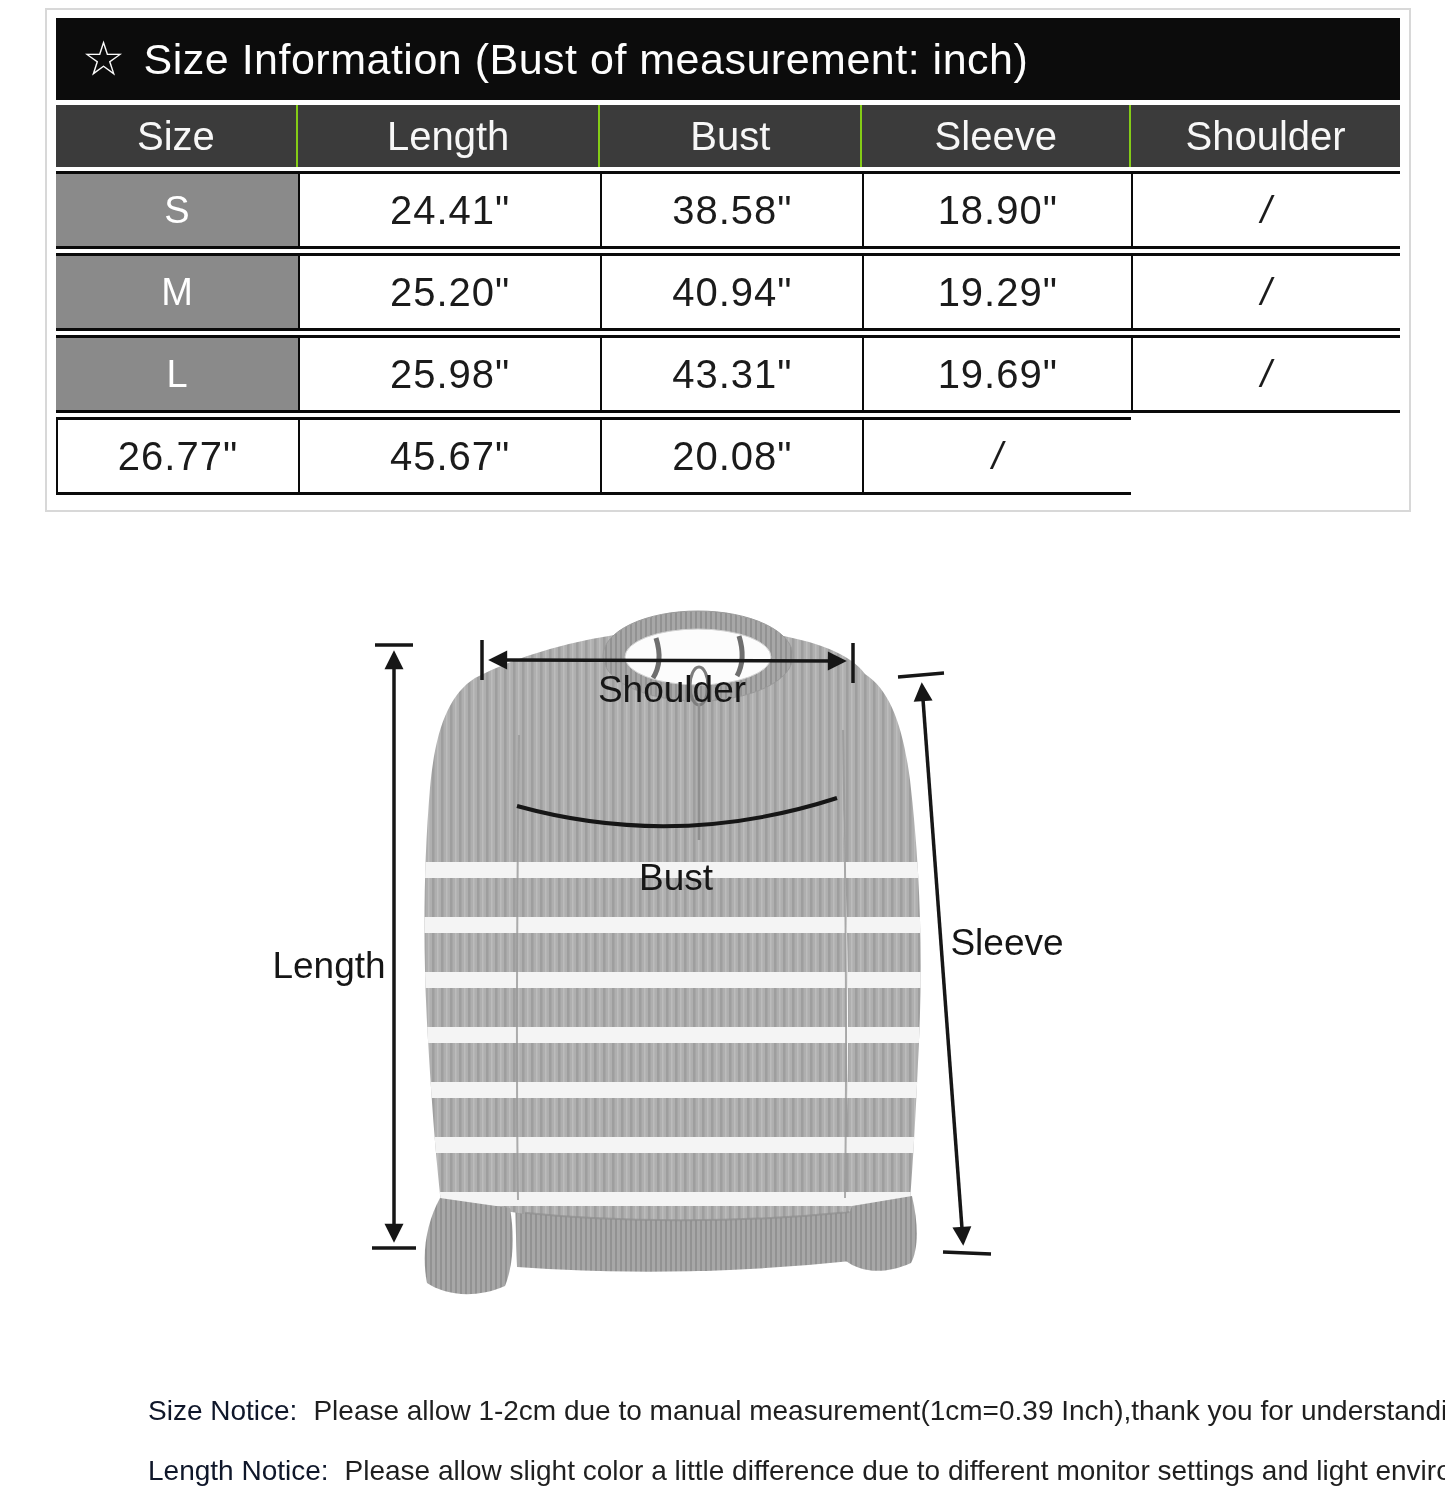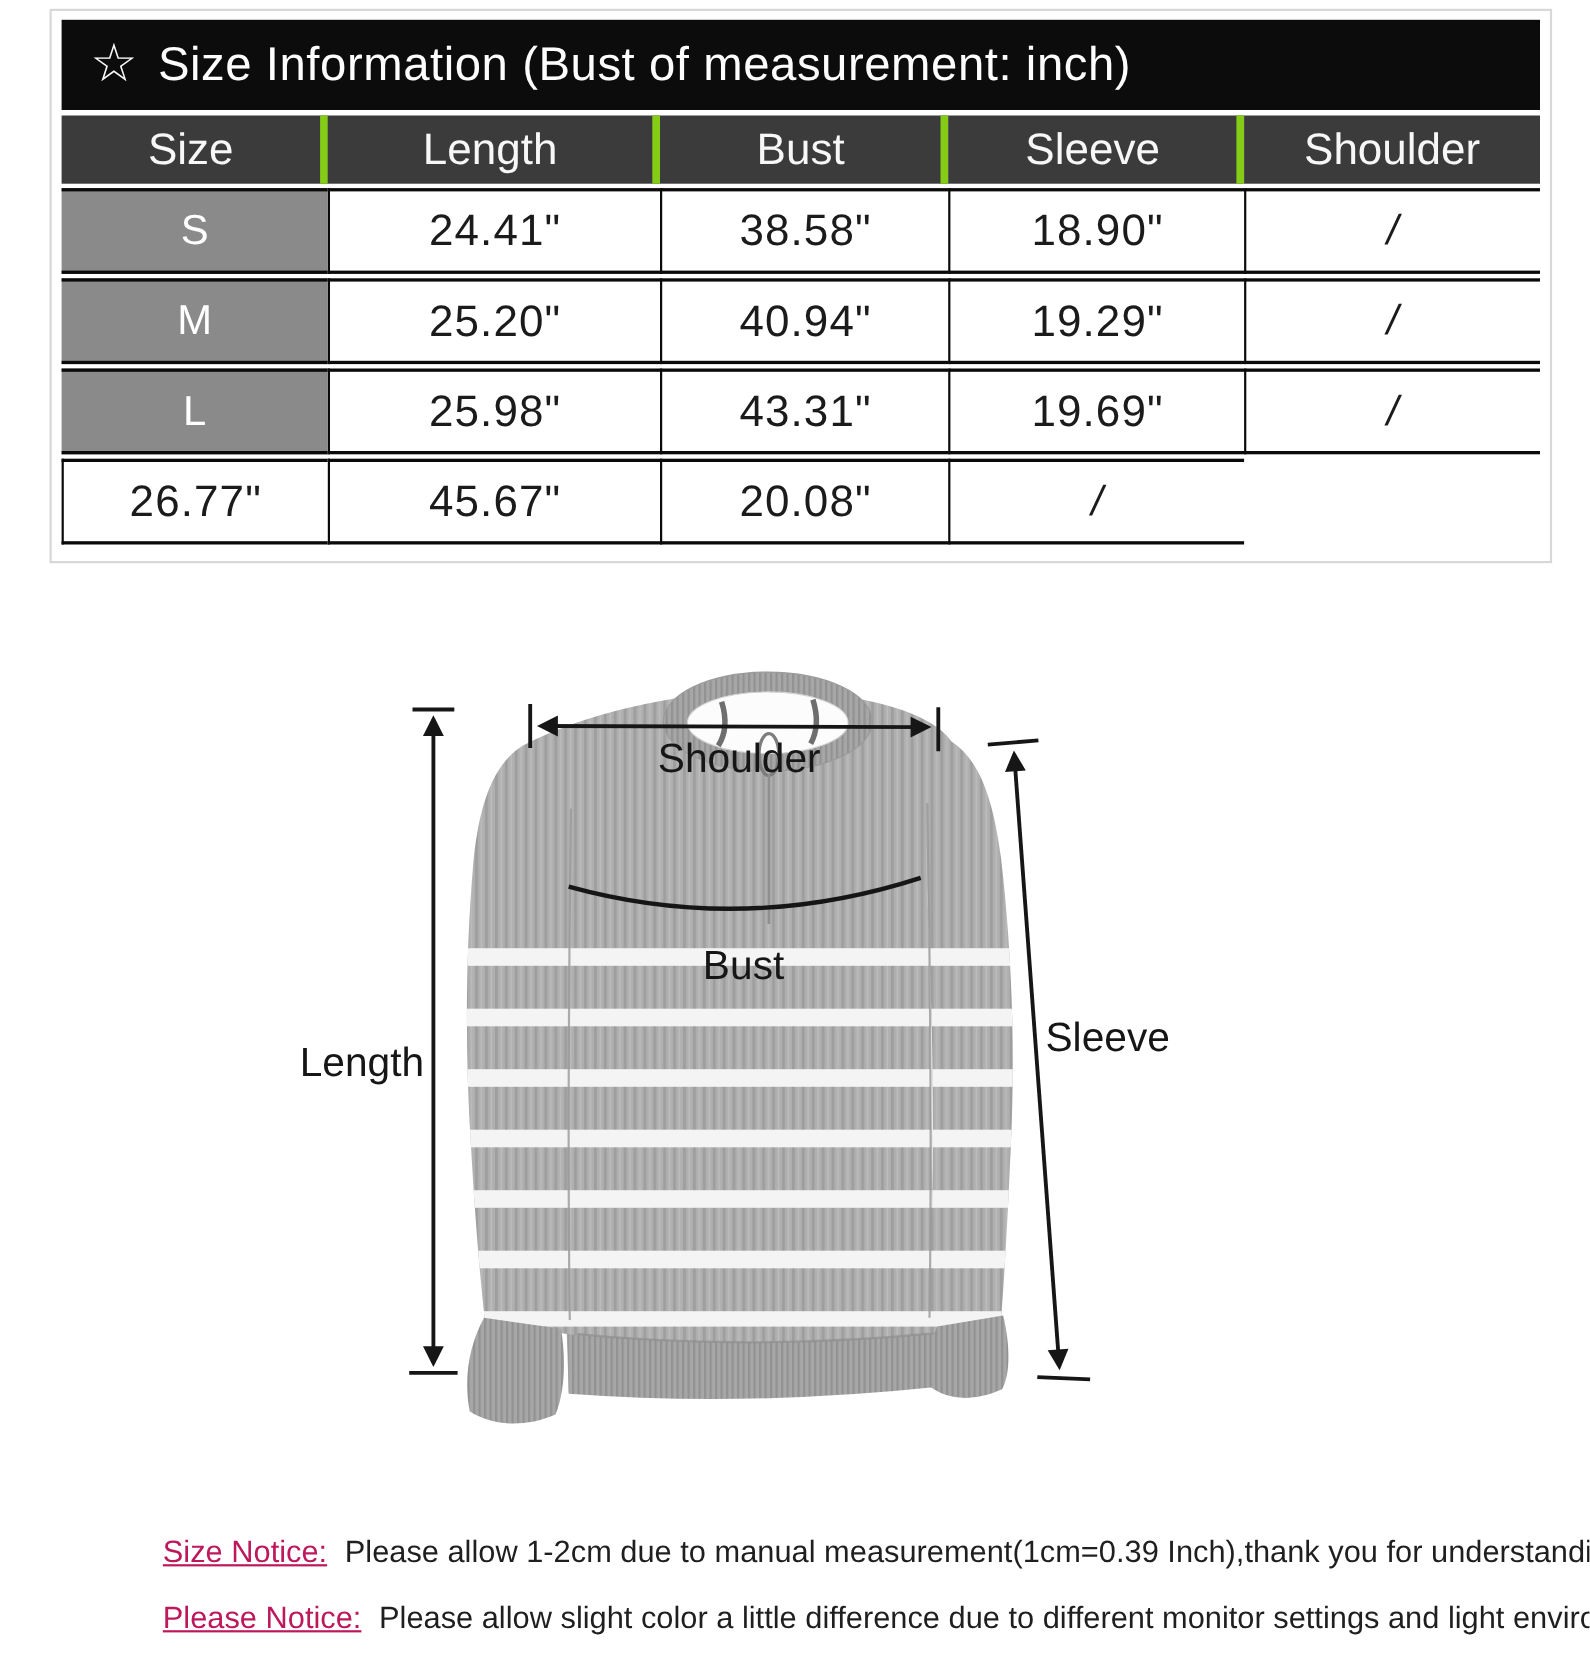--- a/index.html
+++ b/index.html
@@ -21,21 +21,21 @@
     font-size:43px; letter-spacing:0.5px; white-space:nowrap;
   }
   .title-bar .star { font-size:48px; margin-right:18px; line-height:1; }
   .grid-head {
     margin-top:5px; display:grid;
     grid-template-columns:18% 22.5% 19.5% 20% 20%;
   }
   .th {
     background:#3b3b3b; color:#f7f7f7; height:62px; font-size:40px;
     display:flex; align-items:center; justify-content:center;
-    border-right:7px solid #84cc16;
+    border-right:2px solid #84cc16;
   }
   .th:last-child { border-right:none; }
   .grid-body {
     margin-top:4px; display:grid;
     grid-template-columns:18% 22.5% 19.5% 20% 20%;
     row-gap:4px;
   }
   .td {
     height:78px; background:#ffffff; font-size:40px; color:#1b1b1b;
     border-top:3px solid #0a0a0a; border-bottom:3px solid #0a0a0a;
@@ -49,21 +49,21 @@
   }
   .td.slash-cell { font-size:38px; font-style:italic; }
 
   
   .diagram-svg { position:absolute; left:0; top:600px; }
 
   
   .notice { position:absolute; left:148px; font-size:28px; line-height:38px; white-space:nowrap; color:#1f1f1f; }
   .notice-1 { top:1392px; }
   .notice-2 { top:1452px; }
-  .notice-label { color:#be185d; margin-right:16px;text-decoration:underline; }
+  .notice-label { color:#0f172a; margin-right:16px; }
 </style>
 </head>
 <body>
 
 <div class="table-frame">
   <div class="title-bar">
     <span class="star">☆</span>
     <span>Size Information  (Bust of measurement: inch)</span>
   </div>
 
@@ -187,14 +187,14 @@
     <text x="676" y="290">Bust</text>
     <text x="329" y="378">Length</text>
     <text x="1007" y="355">Sleeve</text>
   </g>
 </svg>
 
 <div class="notice notice-1">
   <span class="notice-label">Size Notice:</span><span>Please allow 1-2cm due to manual measurement(1cm=0.39 Inch),thank you for understanding.</span>
 </div>
 <div class="notice notice-2">
-  <span class="notice-label">Please Notice:</span><span>Please allow slight color  a little difference due to different monitor settings and light environment.</span>
+  <span class="notice-label">Length Notice:</span><span>Please allow slight color  a little difference due to different monitor settings and light environment.</span>
 </div>
 
 </body></html>

